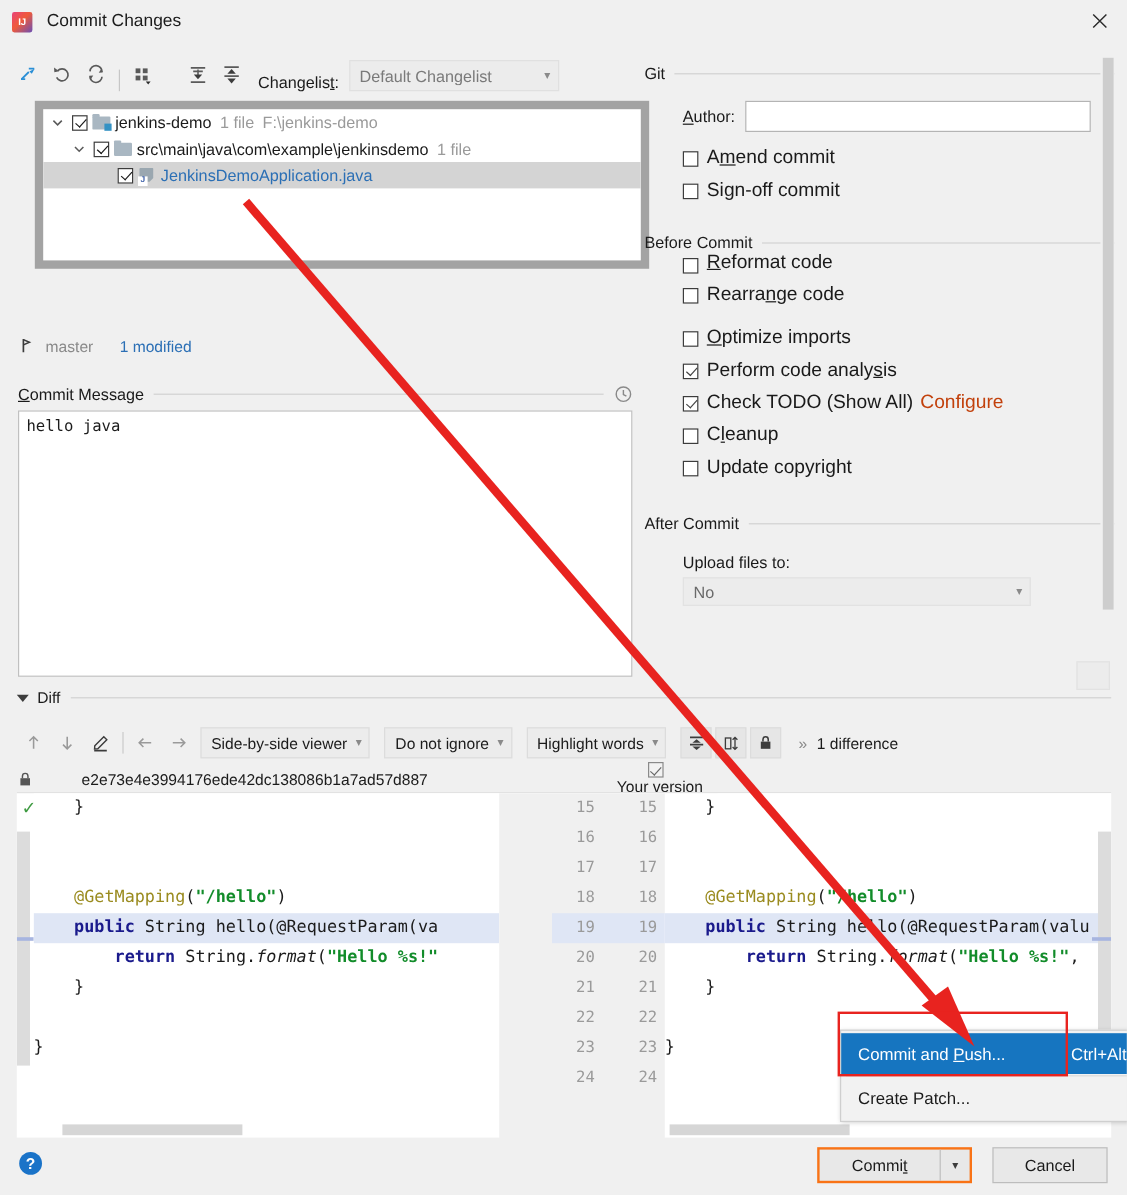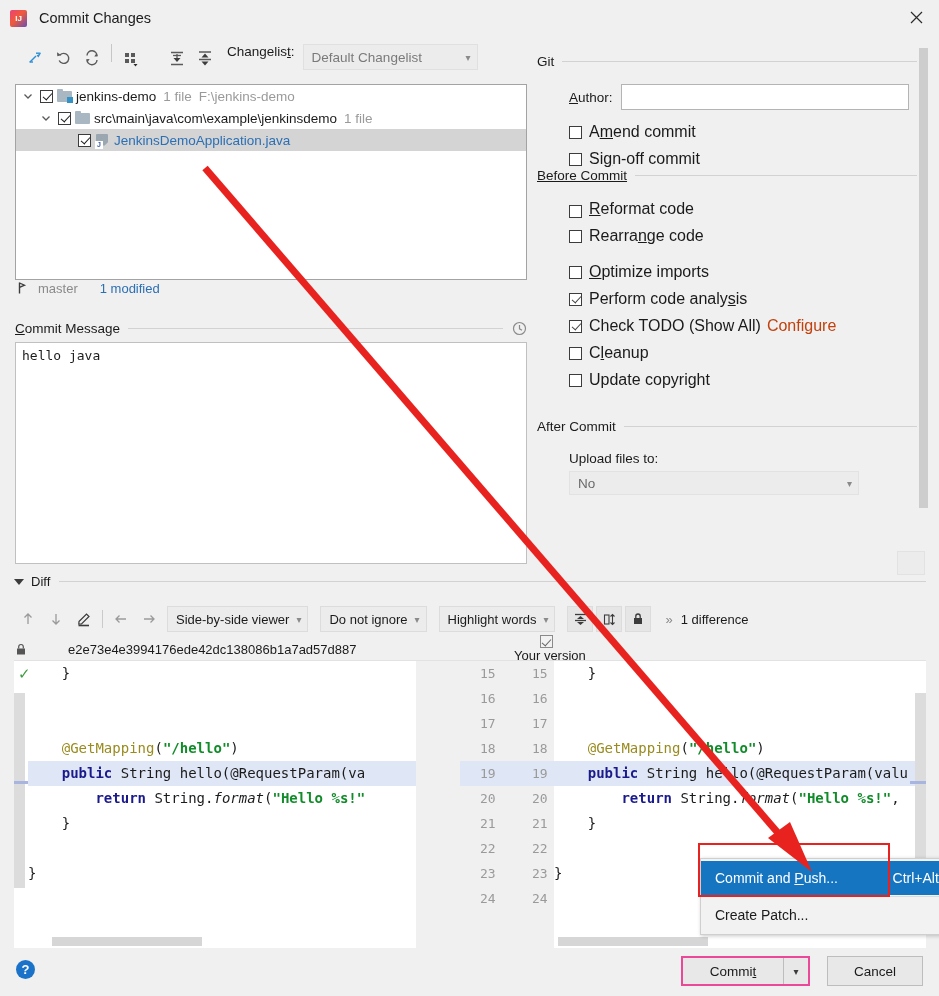--- a/index.html
+++ b/index.html
@@ -64,24 +64,24 @@
     width: 46px; height: 34px;
     display: flex; align-items: center; justify-content: center;
     color: #333;
     font-size: 15px;
   }
   .close-btn svg { display:block; }
 
   
   .toolbar {
     position: absolute;
-    top: 44px; left: 22px;
+    top: 44px; left: 10px;
     height: 32px;
     display: flex;
-    align-items: flex-start;
+    align-items: flex-end;
   }
   .tb-icon {
     width: 28px; height: 28px;
     display: flex; align-items: center; justify-content: center;
     color: #5a5a5a;
   }
   .tb-sep {
     width: 1px; height: 18px;
     background: #c6c6c6;
     margin: 0 5px;
@@ -106,24 +106,24 @@
     box-sizing: border-box;
     color: #7a7a7a;
     font-size: 13.5px;
   }
   .changelist-combo .cc-text { flex: 1; white-space: nowrap; overflow: hidden; }
   .chev { color: #8a8a8a; font-size: 10px; }
 
   
   .filetree {
     position: absolute;
-    left: 15px; top: 84px;
-    width: 512px; height: 196px;
+    left: 29px; top: 84px;
+    width: 512px; height: 140px;
     background: #fff;
-    border: 1px solid #a3a3a3;
+    border: 7px solid #a3a3a3;
     box-sizing: border-box;
     overflow: hidden;
   }
   .tree-row {
     height: 22px;
     display: flex;
     align-items: center;
     font-size: 13.5px;
     white-space: nowrap;
   }
@@ -591,21 +591,21 @@
     color: #fff;
     font-size: 13px;
     font-weight: bold;
     display: flex; align-items: center; justify-content: center;
   }
   .commit-split {
     position: absolute;
     right: 129px; top: 8px;
     height: 30px;
     display: flex;
-    border: 2px solid #ec4899;
+    border: 2px solid #f97316;
     box-sizing: border-box;
     background: #e8e8e8;
   }
   .commit-main {
     width: 100px;
     display: flex; align-items: center; justify-content: center;
     font-size: 13.5px;
     color: #1b1b1b;
     border-right: 1px solid #bdbdbd;
   }
@@ -775,26 +775,26 @@
 
     <div class="opt-row" style="margin-top:13px;">
       <span class="opt-cb"></span>
       <span class="lbl">A<u>m</u>end commit</span>
     </div>
     <div class="opt-row" style="margin-top:9px;">
       <span class="opt-cb"></span>
       <span class="lbl">Si<u>g</u>n-off commit</span>
     </div>
 
-    <div class="grp-header" style="text-decoration:underline;">
+    <div class="grp-header" style="margin-top:27px;">
       <span>Before Commit</span>
       <span class="rule"></span>
     </div>
 
-    <div class="opt-row" style="margin-top:17px;align-items:flex-end;">
+    <div class="opt-row" style="align-items:flex-end;">
       <span class="opt-cb"></span>
       <span class="lbl"><u>R</u>eformat code</span>
     </div>
     <div class="opt-row" style="margin-top:9px;">
       <span class="opt-cb"></span>
       <span class="lbl">Rearra<u>n</u>ge code</span>
     </div>
     <div class="opt-row" style="margin-top:18px;">
       <span class="opt-cb"></span>
       <span class="lbl"><u>O</u>ptimize imports</span>

